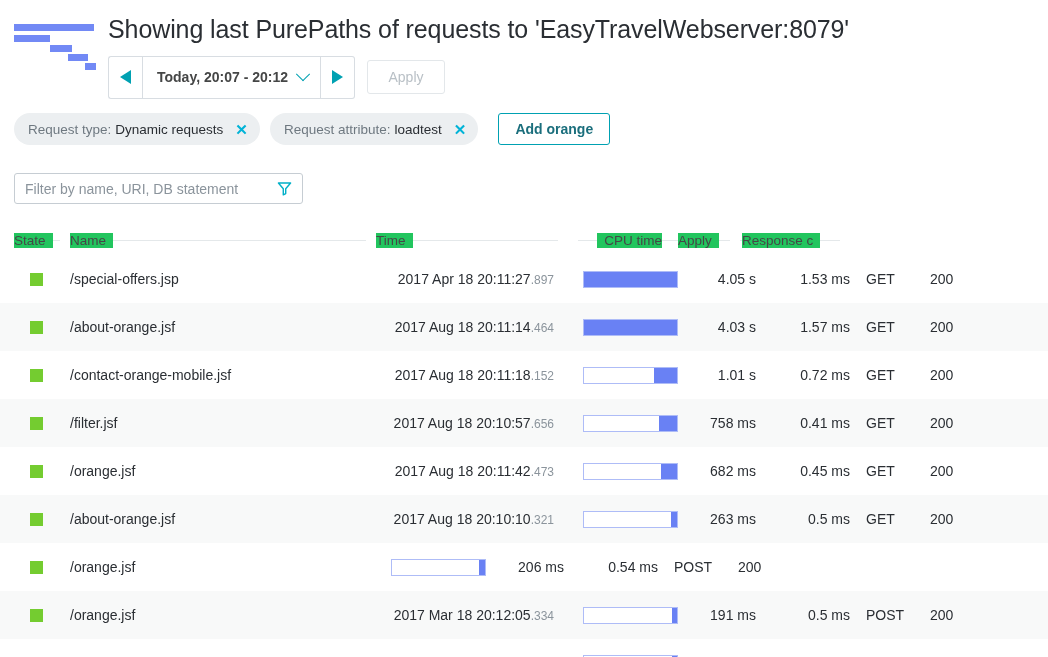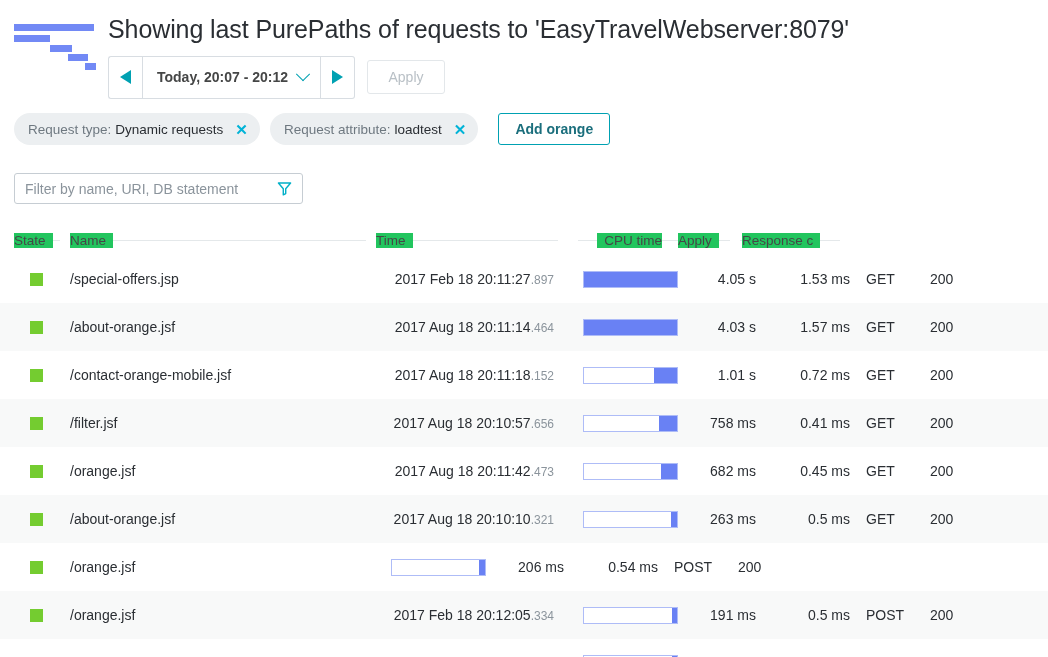--- a/index.html
+++ b/index.html
@@ -348,21 +348,21 @@
       <span class="lbl">Response c</span>
     </div>
   </div>
 
   <div id="tbody">
       <div class="row">
         <div class="c-state">
           <span class="state-dot"></span>
         </div>
         <div class="c-name">/special-offers.jsp</div>
-        <div class="c-time"><span>2017 Feb 18 20:11:27</span><span class="ms">.897</span></div>
+        <div class="c-time"><span>2017 Apr 18 20:11:27</span><span class="ms">.897</span></div>
         <div class="c-bar">
           <div class="bar-track">
             <div class="bar-fill" style="width: 100%;"></div>
           </div>
         </div>
         <div class="c-rt">4.05 s</div>
         <div class="c-cpu">1.53 ms</div>
         <div class="c-method">GET</div>
         <div class="c-code">200</div>
       </div>
@@ -459,21 +459,21 @@
         <div class="c-rt">206 ms</div>
         <div class="c-cpu">0.54 ms</div>
         <div class="c-method">POST</div>
         <div class="c-code">200</div>
       </div>
       <div class="row alt">
         <div class="c-state">
           <span class="state-dot"></span>
         </div>
         <div class="c-name">/orange.jsf</div>
-        <div class="c-time"><span>2017 Feb 18 20:12:05</span><span class="ms">.334</span></div>
+        <div class="c-time"><span>2017 Mar 18 20:12:05</span><span class="ms">.334</span></div>
         <div class="c-bar">
           <div class="bar-track">
             <div class="bar-fill" style="width: 5%;"></div>
           </div>
         </div>
         <div class="c-rt">191 ms</div>
         <div class="c-cpu">0.5 ms</div>
         <div class="c-method">POST</div>
         <div class="c-code">200</div>
       </div>

